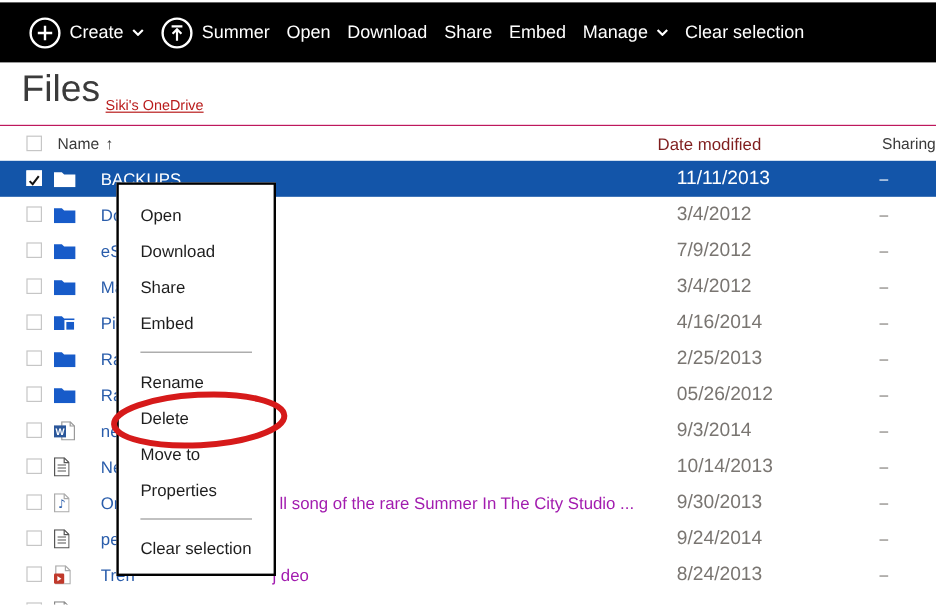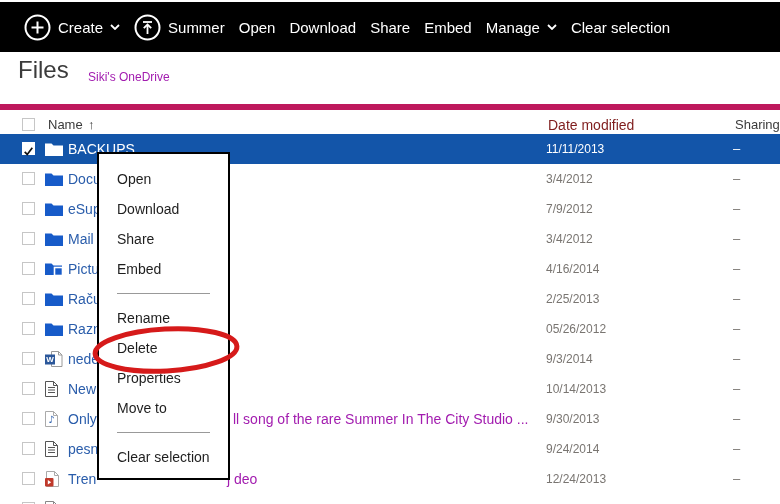--- a/index.html
+++ b/index.html
@@ -6,41 +6,41 @@
   #screen{position:relative;width:780px;height:504px;overflow:hidden;background:#fff;
           font-family:"Liberation Sans",sans-serif;}
 
   
   .topbar{position:absolute;left:0;top:2px;width:780px;height:50px;background:#000;
           display:flex;align-items:center;padding-left:24px;box-sizing:border-box;gap:14px;z-index:1;}
   .tb-item{display:flex;align-items:center;gap:7px;color:#fff;font-size:15px;white-space:nowrap;cursor:pointer;}
   .tb-item svg{display:block;}
 
   
-  .files-title{position:absolute;left:18px;top:56px;font-size:24px;color:#3b3b3b;font-weight:400;}
-  .account{position:absolute;left:88px;top:70px;font-size:12px;color:#a21caf;}
-
-  
-  .thead{position:absolute;left:0;top:104px;width:780px;height:30px;border-top:6px solid #be185d;}
+  .files-title{position:absolute;left:18px;top:56px;font-size:31px;color:#3b3b3b;font-weight:400;}
+  .account{position:absolute;left:88px;top:81px;font-size:12px;color:#b91c1c;text-decoration:underline;}
+
+  
+  .thead{position:absolute;left:0;top:104px;width:780px;height:30px;border-top:1px solid #be185d;}
   .thead .cb{top:8px;}
   .th-name{position:absolute;left:48px;line-height:30px;font-size:13px;color:#3a3a3a;}
   .th-arrow{position:absolute;left:88px;line-height:30px;font-size:13px;color:#3a3a3a;}
   .th-date{position:absolute;left:548px;line-height:30px;font-size:14px;color:#7f1d1d;}
   .th-share{position:absolute;left:735px;line-height:30px;font-size:13px;color:#3a3a3a;white-space:nowrap;}
 
   
   .rows{position:absolute;left:0;top:134px;width:780px;}
   .row{position:relative;height:30px;}
   .cb{position:absolute;left:22px;top:8px;width:13px;height:13px;border:1px solid #c6c6c6;
       background:#fff;box-sizing:border-box;}
   .icon{position:absolute;left:45px;top:8px;}
   .icon.doc{top:7px;}
-  .nm{position:absolute;left:68px;line-height:30px;font-size:14px;color:#2a5dab;white-space:nowrap;cursor:pointer;}
+  .nm{position:absolute;left:84px;line-height:30px;font-size:14px;color:#2a5dab;white-space:nowrap;cursor:pointer;}
   .nm2{position:absolute;line-height:30px;font-size:14px;color:#a21caf;white-space:nowrap;cursor:pointer;}
-  .dt{position:absolute;left:546px;line-height:30px;font-size:12px;color:#797571;}
+  .dt{position:absolute;left:564px;line-height:30px;font-size:16px;color:#797571;}
   .sh{position:absolute;left:733px;line-height:30px;font-size:13px;color:#797571;}
   .row.sel .nm,.row.sel .dt,.row.sel .sh{color:#fff;}
   .row.sel .cb{border-color:#fff;}
 
   
   .menu{position:absolute;left:97px;top:152px;width:129px;background:#fff;border:2px solid #000;
         padding:10px 0 6px 0;z-index:5;}
   .menu-item{height:30px;line-height:30px;padding-left:18px;font-size:14px;color:#1e1e1e;cursor:pointer;}
   .menu-sep{border-top:1px solid #999;margin:9px 18px;}
 
@@ -241,21 +241,21 @@
     <div class="row">
       <span class="cb"></span>
       <svg class="icon doc" width="14" height="16" viewBox="0 0 14 16">
         <path d="M1.5 0.5 h8 l4 4 v11 h-12 z" fill="#fff" stroke="#aaa"></path>
         <path d="M9.5 0.5 v4 h4" fill="none" stroke="#aaa"></path>
         <rect x="0" y="7" width="8.5" height="8.5" rx="1" fill="#c0392b"></rect>
         <path d="M2.8 9 l3.4 2.2 -3.4 2.2 z" fill="#fff"></path>
       </svg>
       <span class="nm">Tren</span>
       <span class="nm2" style="left:227px;">j deo</span>
-      <span class="dt">12/24/2013</span>
+      <span class="dt">8/24/2013</span>
       <span class="sh">–</span>
     </div>
 
     <div class="row">
       <span class="cb"></span>
       <svg class="icon doc" width="13" height="16" viewBox="0 0 13 16">
         <path d="M0.5 0.5 h8 l4 4 v11 h-12 z" fill="#fff" stroke="#888"></path>
         <path d="M8.5 0.5 v4 h4" fill="none" stroke="#888"></path>
       </svg>
       <span class="nm"></span>
@@ -266,22 +266,22 @@
   </div>
 
   <div class="menu">
     <div class="menu-item">Open</div>
     <div class="menu-item">Download</div>
     <div class="menu-item">Share</div>
     <div class="menu-item">Embed</div>
     <div class="menu-sep"></div>
     <div class="menu-item">Rename</div>
     <div class="menu-item">Delete</div>
+    <div class="menu-item">Move to</div>
     <div class="menu-item">Properties</div>
-    <div class="menu-item">Move to</div>
     <div class="menu-sep"></div>
     <div class="menu-item">Clear selection</div>
   </div>
 
   <svg class="annot" viewBox="0 0 780 504">
     <ellipse cx="166" cy="350" rx="71" ry="21" fill="none" stroke-width="5" transform="rotate(-3 166 350)" stroke="#d61a1a"></ellipse>
   </svg>
 
 </div>
 

